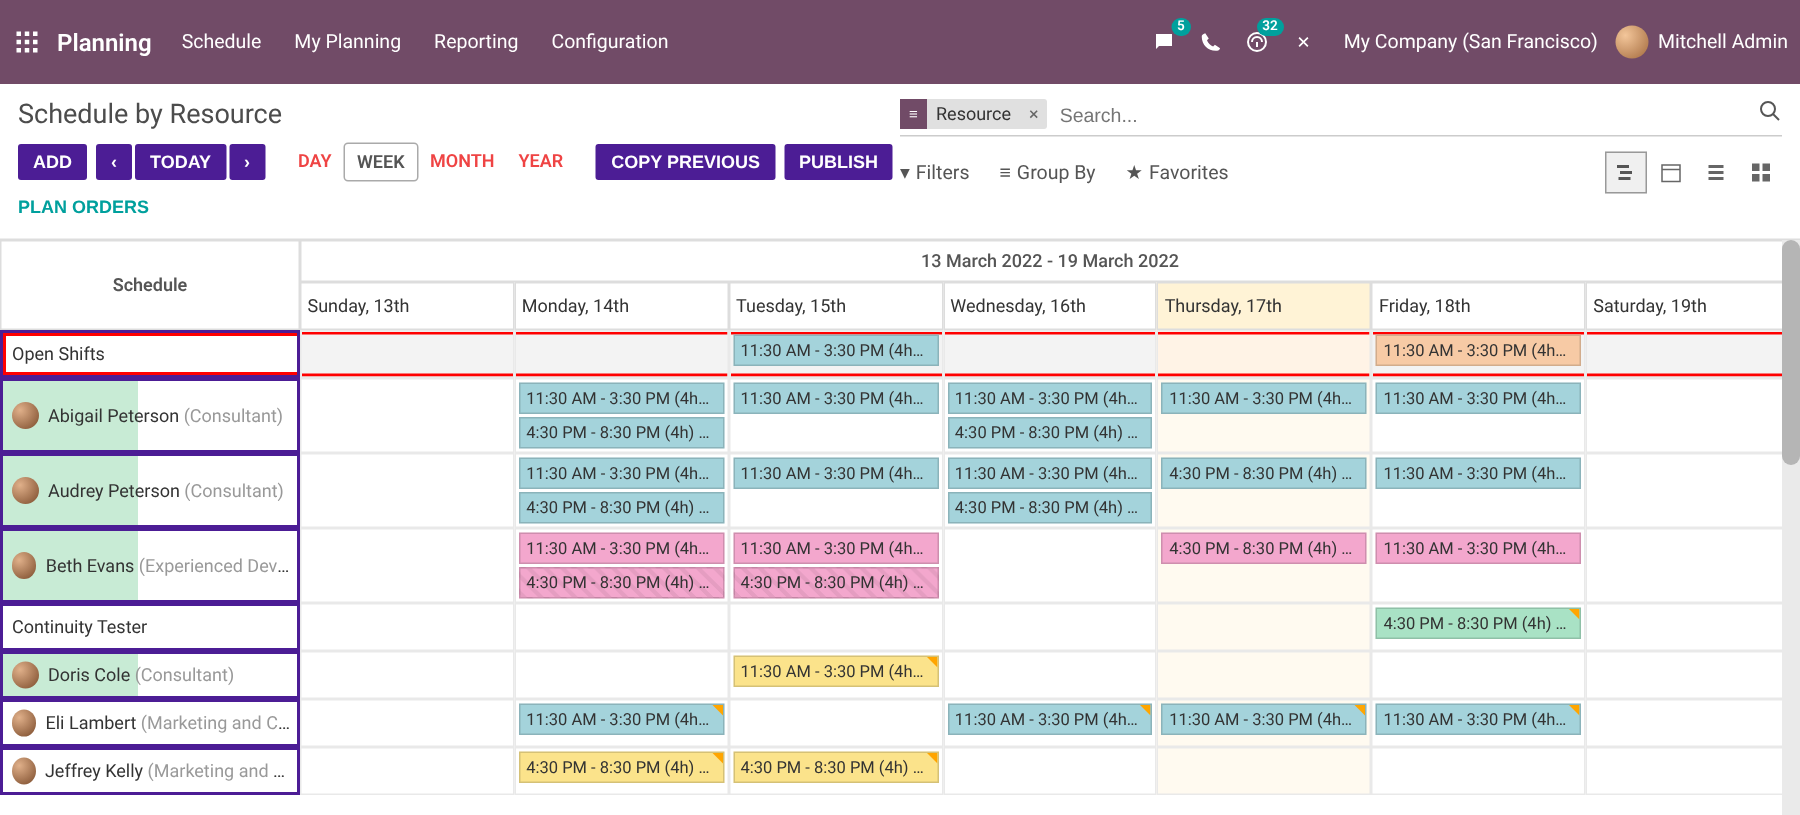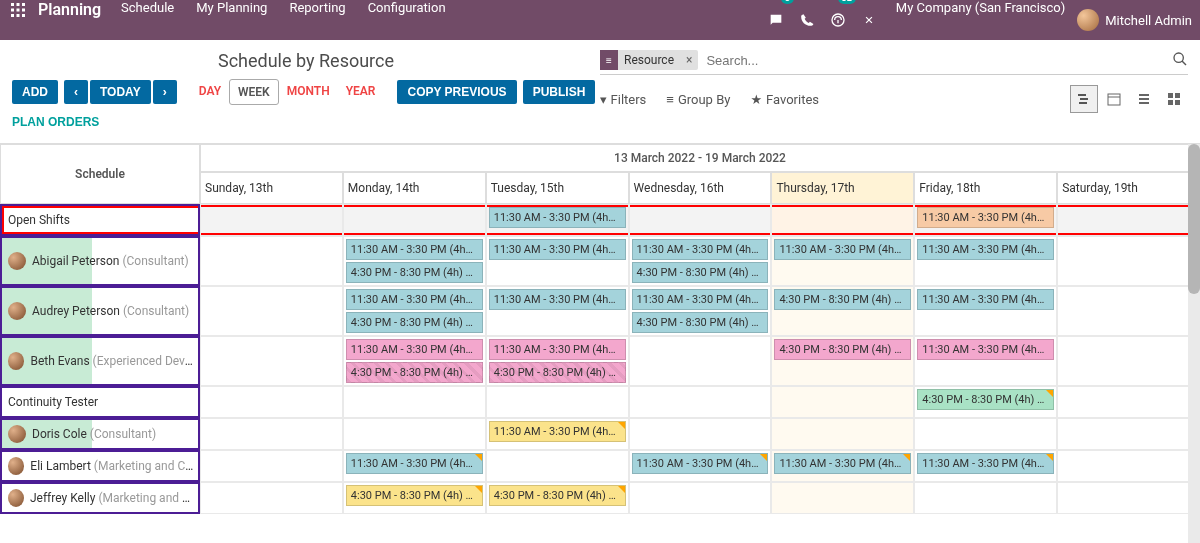--- a/index.html
+++ b/index.html
@@ -1,36 +1,36 @@
 <!DOCTYPE html>
 <html><head>
 <meta charset="utf-8">
 <style>
 * { box-sizing: border-box; margin: 0; padding: 0; }
 body { font-family: -apple-system, "Segoe UI", Roboto, sans-serif; font-size: 13px; color: #333; background: #fff; overflow: hidden; }
 
 
-.topnav { background: #714B67; color: #fff; height: 40px; display: flex; padding: 0 8px; font-size: 14px; }
+.topnav { background: #714B67; color: #fff; height: 56px; display: flex; align-items: center; padding: 0 8px; font-size: 14px; }
 .topnav .apps-icon { width: 20px; height: 20px; display: inline-flex; align-items: center; justify-content: center; margin-right: 10px; cursor: pointer; }
 .topnav .brand { font-weight: 600; font-size: 16px; margin-right: 20px; }
 .topnav .menu-item { margin-right: 22px; cursor: pointer; font-size: 13px; }
 .topnav .spacer { flex: 1; }
 .topnav .sys-icon { margin: 0 8px; display: inline-flex; align-items: center; position: relative; cursor: pointer; }
 .topnav .badge { position: absolute; top: -8px; right: -10px; background: #00A09D; color: #fff; font-size: 9px; padding: 1px 4px; border-radius: 7px; font-weight: 600; }
 .topnav .company { margin: 0 12px; font-size: 13px; }
 .topnav .avatar { width: 22px; height: 22px; border-radius: 50%; background: radial-gradient(circle at 30% 30%, #f3c69a, #a36a3d); margin-right: 6px; display:inline-block;}
 .topnav .user { display: flex; align-items: center; font-size: 13px; }
 
 
 .control { display: flex; padding: 10px 12px 0 12px; }
 .control-left { flex: 1; }
 .control-right { flex: 1; }
-.title { font-size: 18px; color: #4c4c4c; margin-bottom: 8px; text-align: center; }
+.title { font-size: 18px; color: #4c4c4c; margin-bottom: 8px; }
 .btnrow { display: flex; align-items: center; gap: 6px; flex-wrap: wrap; }
-.btn { background: #0369a1; color: #fff; border: none; padding: 5px 10px; font-size: 12px; font-weight: 600; cursor: pointer; border-radius: 2px; }
+.btn { background: #4c1d95; color: #fff; border: none; padding: 5px 10px; font-size: 12px; font-weight: 600; cursor: pointer; border-radius: 2px; }
 .btn.iconbtn { padding: 5px 10px; }
 .btn.outline-plan { background: none; color: #00A09D; padding: 4px 0; margin-top: 6px; font-weight: 700; }
 .seg { display: flex; margin: 0 8px; }
 .seg .segbtn { cursor: pointer; padding: 5px 8px; font-size: 12px; color: #ef4444; font-weight: 600; }
 .seg .segbtn.active { border: 1px solid #aaa; color: #555; border-radius: 3px; }
 
 .searchbar { display: flex; align-items: center; border-bottom: 1px solid #ccc; padding-bottom: 4px; margin-bottom: 10px; }
 .facet { background: #e0e0e0; display: inline-flex; align-items: center; font-size: 12px; border-radius: 2px; }
 .facet .facet-icon { background: #714B67; color: #fff; width: 18px; height: 20px; display:flex;align-items:center;justify-content:center; font-size: 10px;}
 .facet .facet-text { padding: 0 6px; }

